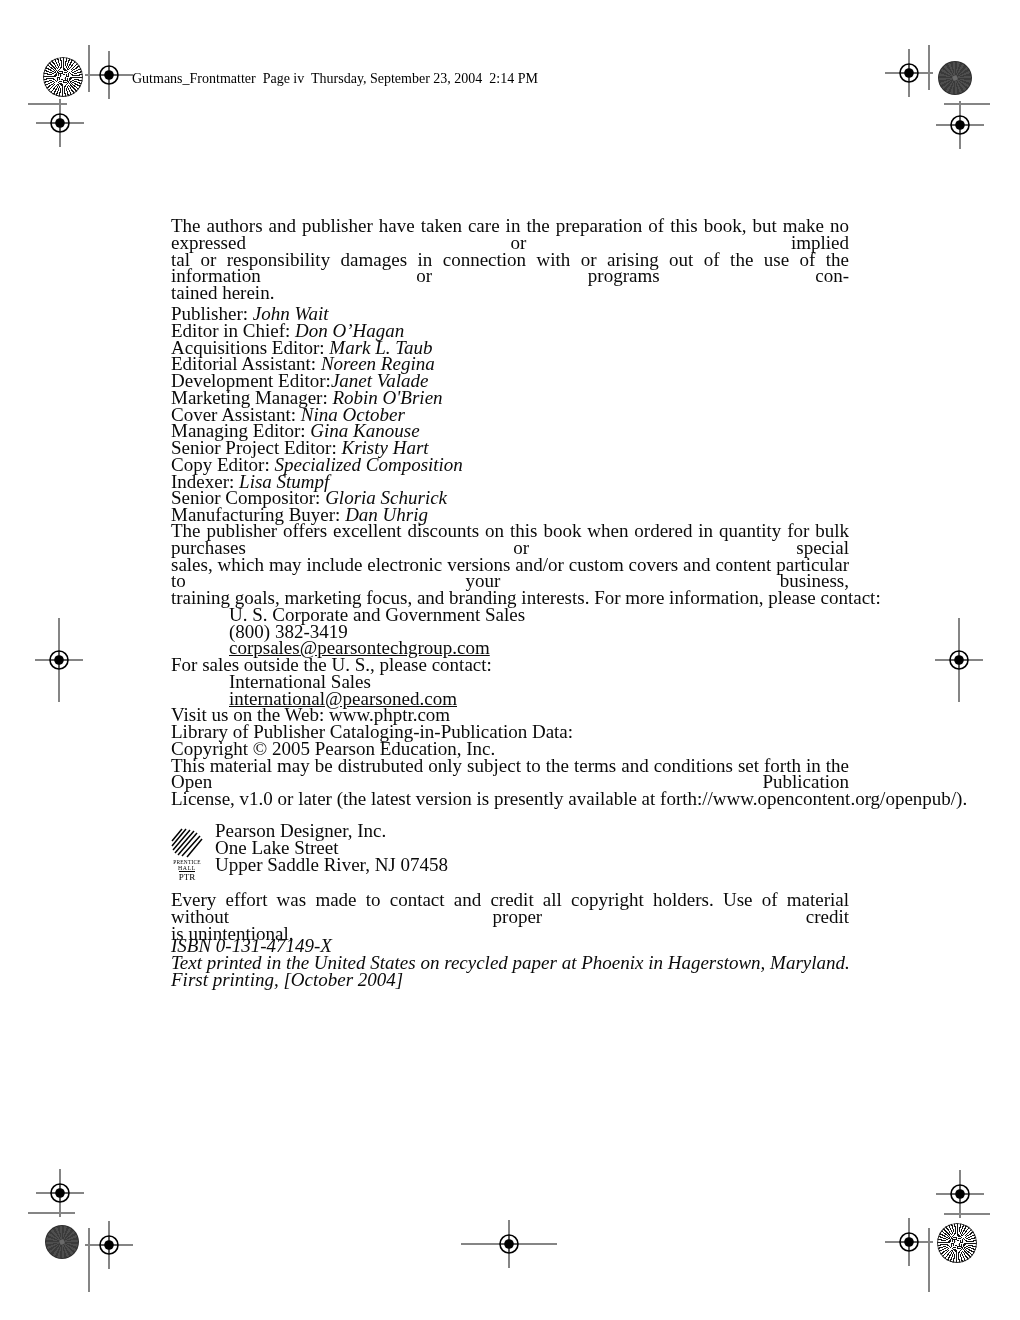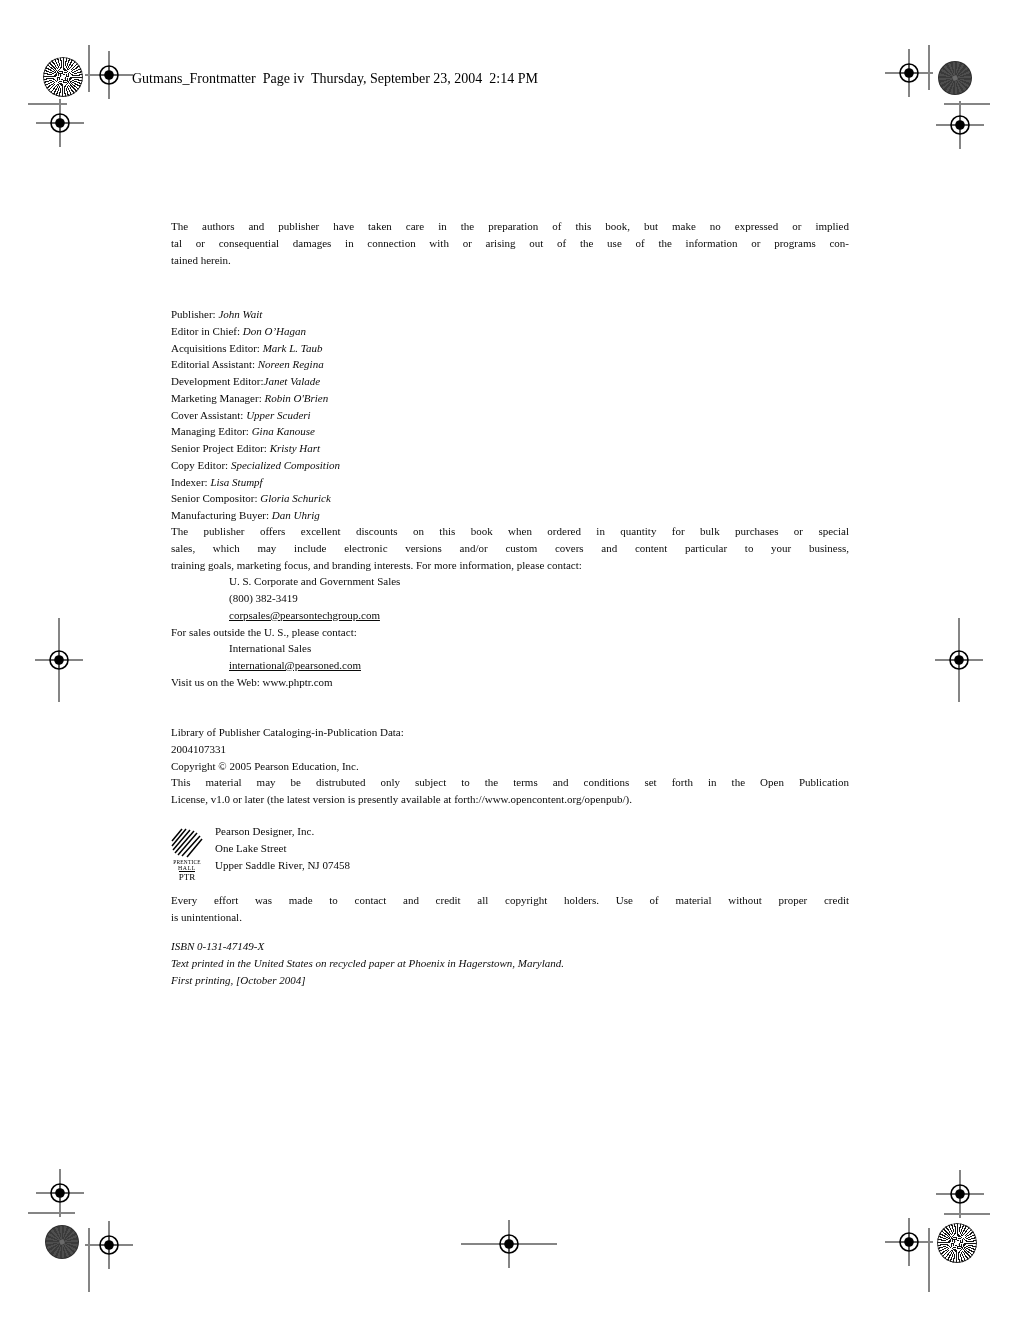--- a/index.html
+++ b/index.html
@@ -26,21 +26,21 @@
       repeating-conic-gradient(#3a3a3a 0deg 9deg, #4e4e4e 9deg 18deg);
     box-shadow: inset 0 0 0 1px #2e2e2e;
   }
 
   
   .hdr {
     position:absolute; left:132px; top:72px;
     font-size:14px; line-height:14px; white-space:pre; color:#000;
   }
   .block { position:absolute; left:171px; width:678px; }
-  .ln { font-size:11px; line-height:16.75px; white-space:nowrap; }
+  .ln { font-size:19px; line-height:16.75px; white-space:nowrap; }
   .jl { white-space:normal; text-align:justify; text-align-last:justify; }
   .indent { padding-left:58px; }
   .uline { text-decoration:underline; }
   .name { font-style:italic; }
 
   
   .pubblock { position:absolute; left:171px; top:823px; width:678px; height:60px; }
   .publogo { position:absolute; left:-2px; top:3px; }
   .pubaddr { position:absolute; left:44px; top:0; }
 </style>
@@ -113,32 +113,32 @@
   <div class="trim" style="left:928px; top:1228px; width:2px; height:64px;"></div>
   <svg class="reg" style="left:885px; top:1218px;">
       <use href="#regmark"></use>
     </svg>
   <div class="starburst" style="left:937px; top:1223px; width:40px; height:40px;"></div>
 
   <div class="hdr">Gutmans_Frontmatter  Page iv  Thursday, September 23, 2004  2:14 PM</div>
 
   <div class="block" style="top:218px;">
     <div class="ln jl">The authors and publisher have taken care in the preparation of this book, but make no expressed or implied</div>
-    <div class="ln jl">tal or consequential damages in connection with or arising out of the use of the information or programs con-</div>
+    <div class="ln jl">tal or responsibility damages in connection with or arising out of the use of the information or programs con-</div>
     <div class="ln">tained herein.</div>
   </div>
 
   <div class="block" style="top:306px;">
     <div class="ln"><span>Publisher: </span><span class="name">John Wait</span></div>
     <div class="ln"><span>Editor in Chief: </span><span class="name">Don O’Hagan</span></div>
     <div class="ln"><span>Acquisitions Editor: </span><span class="name">Mark L. Taub</span></div>
     <div class="ln"><span>Editorial Assistant: </span><span class="name">Noreen Regina</span></div>
     <div class="ln"><span>Development Editor:</span><span class="name">Janet Valade</span></div>
     <div class="ln"><span>Marketing Manager: </span><span class="name">Robin O'Brien</span></div>
-    <div class="ln"><span>Cover Assistant: </span><span class="name">Upper Scuderi</span></div>
+    <div class="ln"><span>Cover Assistant: </span><span class="name">Nina October</span></div>
     <div class="ln"><span>Managing Editor: </span><span class="name">Gina Kanouse</span></div>
     <div class="ln"><span>Senior Project Editor: </span><span class="name">Kristy Hart</span></div>
     <div class="ln"><span>Copy Editor: </span><span class="name">Specialized Composition</span></div>
     <div class="ln"><span>Indexer: </span><span class="name">Lisa Stumpf</span></div>
     <div class="ln"><span>Senior Compositor: </span><span class="name">Gloria Schurick</span></div>
     <div class="ln"><span>Manufacturing Buyer: </span><span class="name">Dan Uhrig</span></div>
   </div>
 
   <div class="block" style="top:523px;">
     <div class="ln jl">The publisher offers excellent discounts on this book when ordered in quantity for bulk purchases or special</div>
@@ -148,21 +148,20 @@
     <div class="ln indent">(800) 382-3419</div>
     <div class="ln indent uline">corpsales@pearsontechgroup.com</div>
     <div class="ln">For sales outside the U. S., please contact:</div>
     <div class="ln indent">International Sales</div>
     <div class="ln indent uline">international@pearsoned.com</div>
     <div class="ln">Visit us on the Web: www.phptr.com</div>
   </div>
 
   <div class="block" style="top:724px;">
     <div class="ln">Library of Publisher Cataloging-in-Publication Data:</div>
-    <div class="ln">2004107331</div>
     <div class="ln">Copyright © 2005 Pearson Education, Inc.</div>
     <div class="ln jl">This material may be distrubuted only subject to the terms and conditions set forth in the Open Publication</div>
     <div class="ln">License, v1.0 or later (the latest version is presently available at forth://www.opencontent.org/openpub/).</div>
   </div>
 
   <div class="pubblock">
     <svg class="publogo" width="38" height="56" viewBox="0 0 38 56">
       <g stroke="#000" stroke-width="1.5" fill="none">
         <path d="M13,3 L3,15"></path>
         <path d="M17,3 L3,20"></path>

